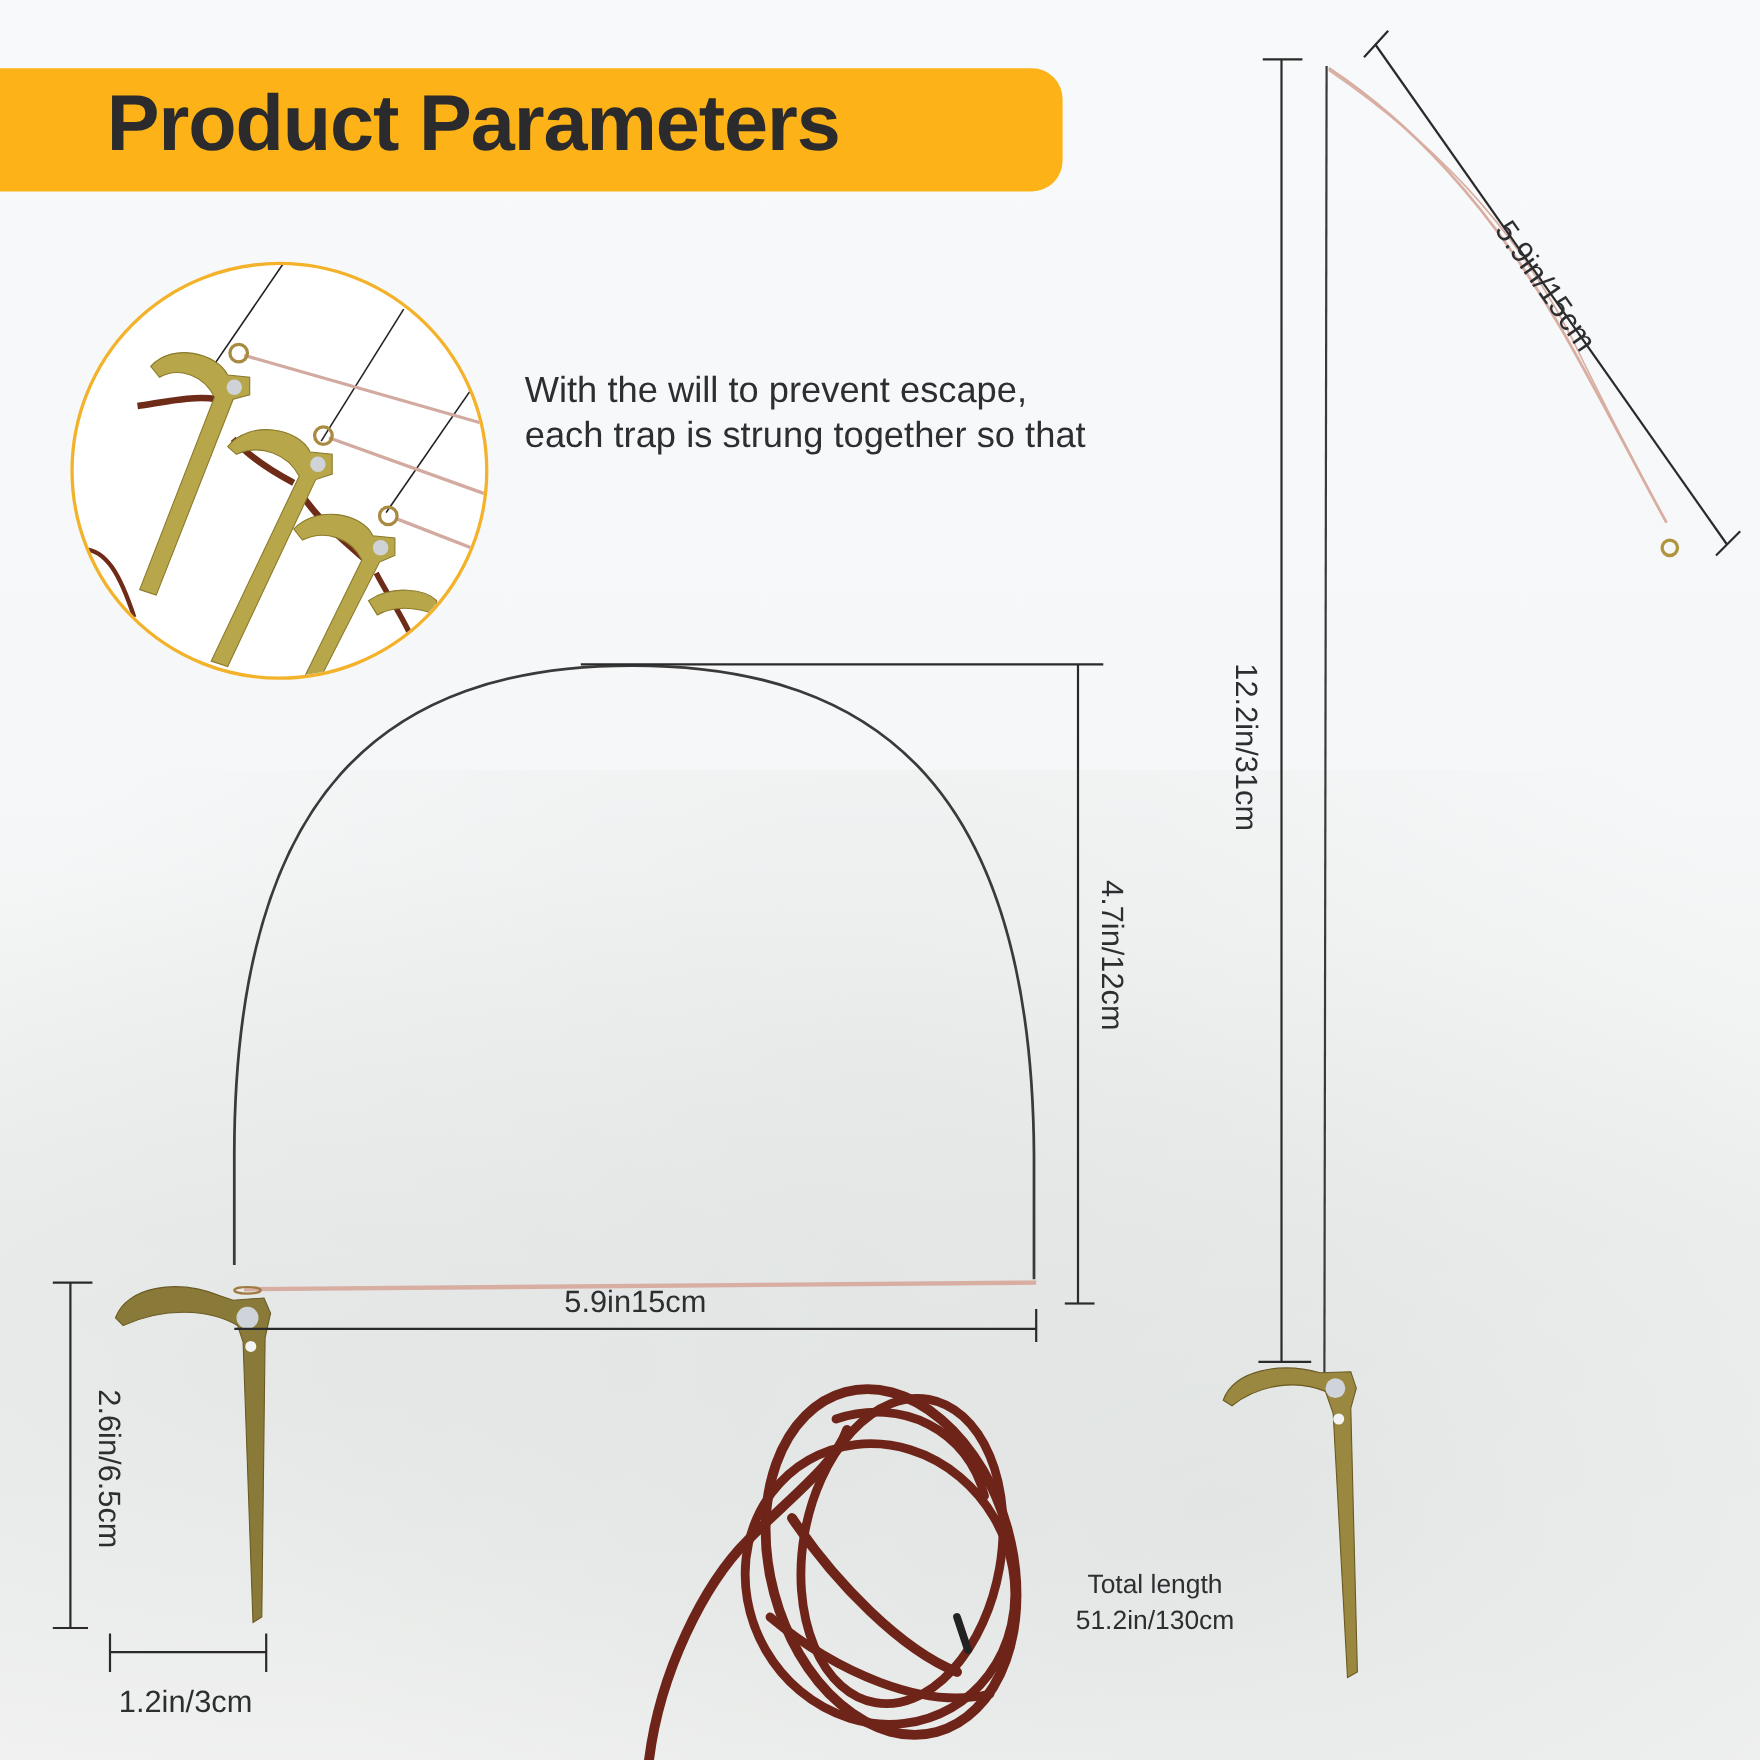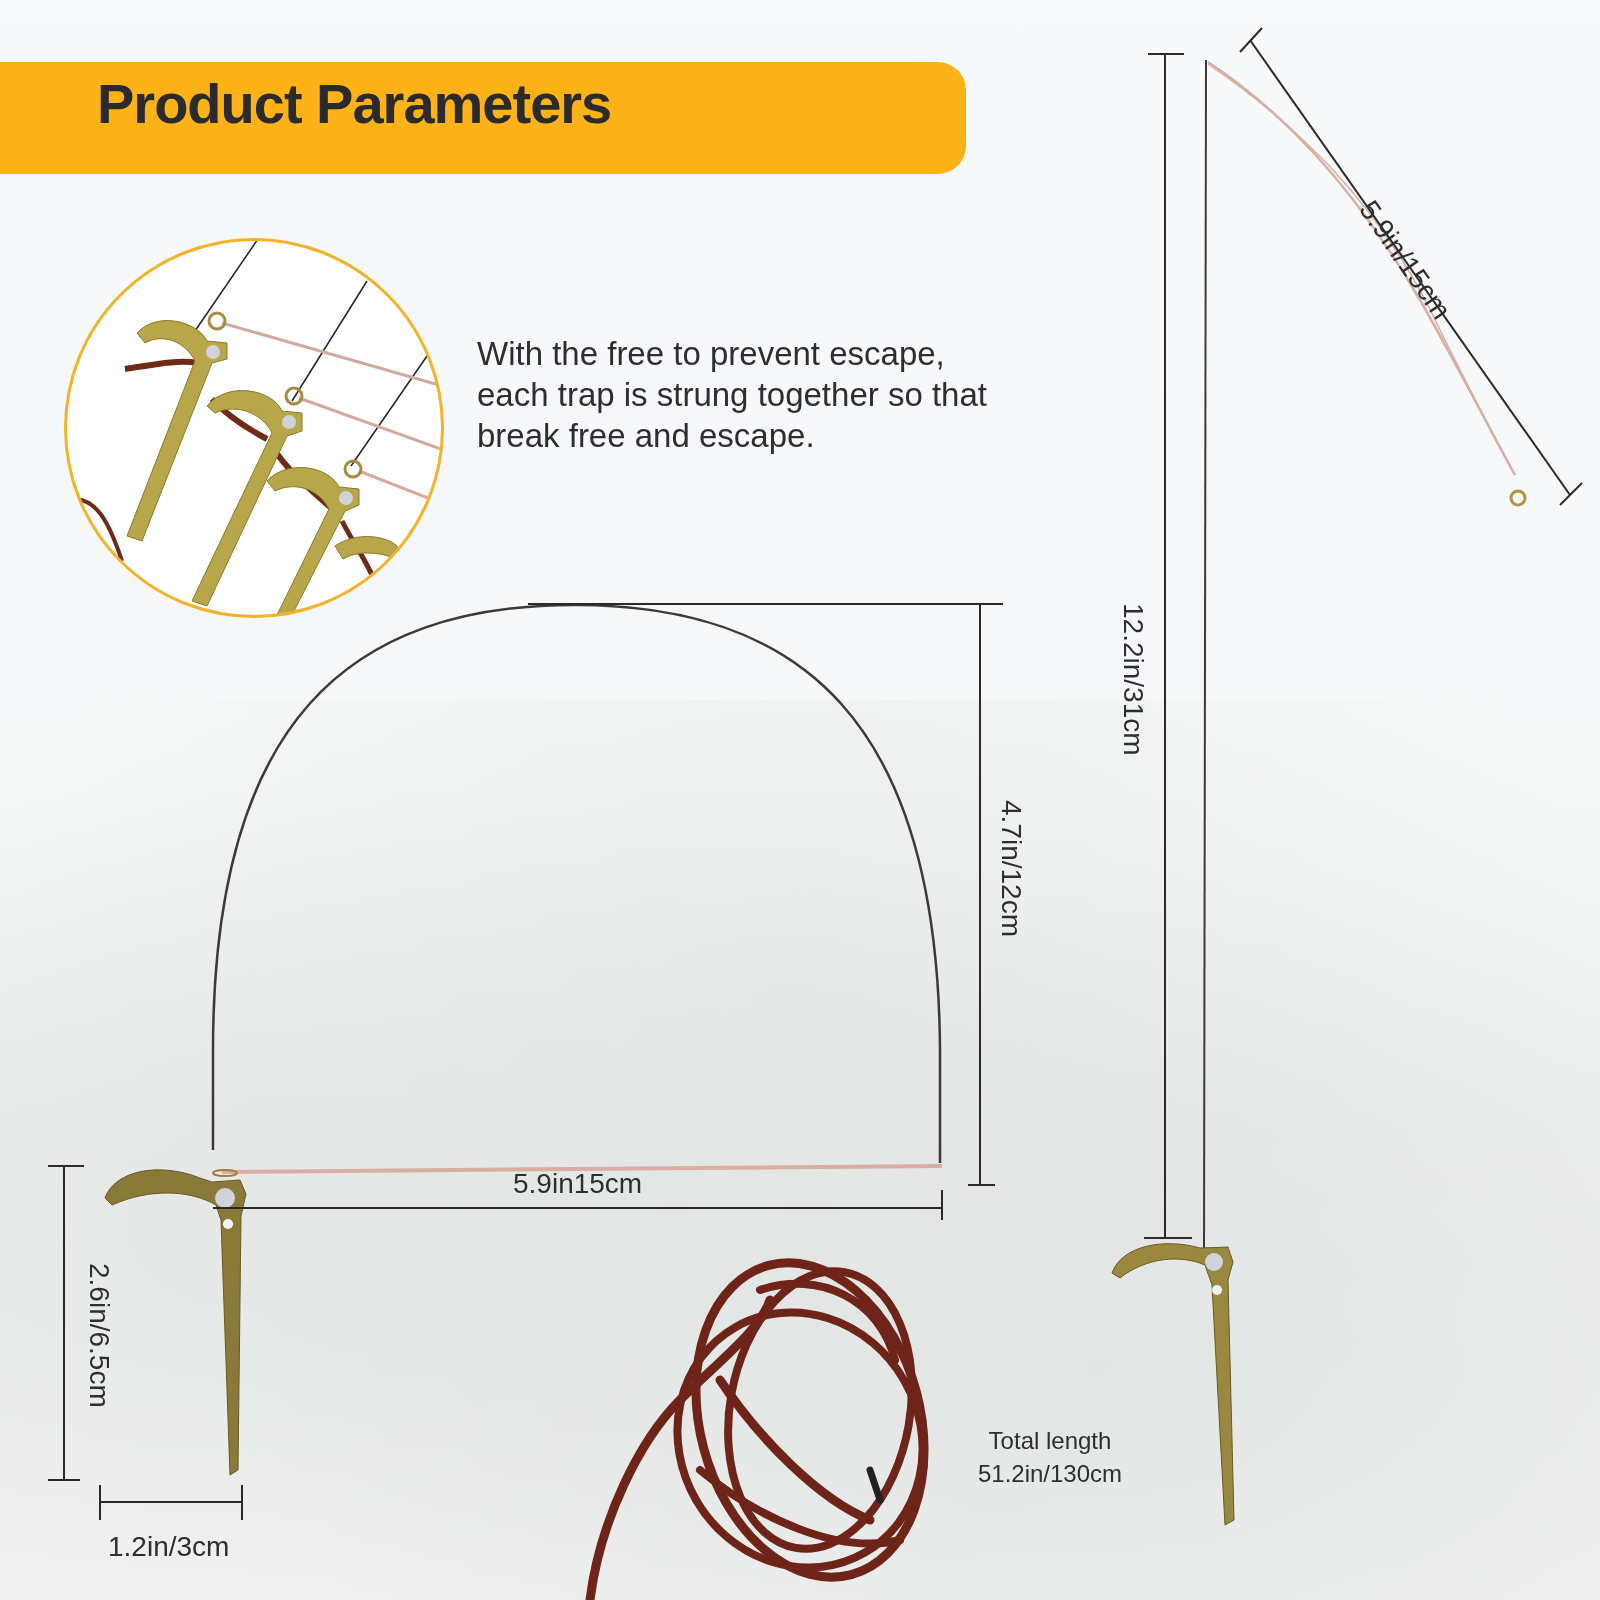--- a/index.html
+++ b/index.html
@@ -16,21 +16,21 @@
         radial-gradient(ellipse at 70% 75%, rgba(215,220,218,0.5) 0%, rgba(255,255,255,0) 55%),
         radial-gradient(ellipse at 50% 30%, rgba(230,232,231,0.6) 0%, rgba(255,255,255,0) 70%);
       pointer-events: none;
     }
     .title-banner {
       position: absolute; left: 0; top: 62px; width: 966px; height: 112px;
       background: #fdb317; border-radius: 0 28px 28px 0;
     }
     .title-text {
       position: absolute; left: 97px; top: 76px;
-      font-size: 56px; font-weight: bold; letter-spacing: -1px;
+      font-size: 72px; font-weight: bold; letter-spacing: -1px;
       color: #2b2b2d; line-height: 1;
     }
     .desc {
       position: absolute; left: 477px; top: 333px; width: 620px;
       font-size: 33px; line-height: 41px; color: #2d2e30;
       margin: 0;
     }
     .desc span { display: block; white-space: nowrap; }
     .circle-inset {
       position: absolute; left: 64px; top: 238px; width: 374px; height: 374px;
@@ -83,23 +83,22 @@
     <circle cx="222" cy="181" r="7" fill="#cfd3d8"></circle>
 
     <path d="M200 240 C220 218 262 225 272 246 L292 248 L292 264 L278 270 L225 374 L210 374 L262 268 C252 248 228 240 208 250 Z" fill="#b8a64a" stroke="#8a7a2a" stroke-width="1"></path>
     <circle cx="279" cy="257" r="7" fill="#cfd3d8"></circle>
 
     <path d="M268 305 C290 290 320 295 330 305 L330 318 C310 310 290 310 276 318 Z" fill="#b8a64a" stroke="#8a7a2a" stroke-width="1"></path>
   </svg>
 </div>
 
 <div class="desc">
-  <span>With the free to prevent escape,</span>
+  <span>With the will to prevent escape,</span>
   <span>each trap is strung together so that</span>
-  <span>break free and escape.</span>
 </div>
 
 <svg class="layer" width="1600" height="1600" viewBox="0 0 1600 1600">
 
   <path d="M213 1150 L213 1050 C213 720 350 605 575 605 C800 605 938 720 940 1050 L940 1163" stroke="#3a3a3a" stroke-width="2.5" fill="none"></path>
 
   <path d="M222 1172 L942 1166" stroke="#d8aea2" stroke-width="4" fill="none"></path>
 
   <g>
     <path d="M105 1198 C115 1170 160 1162 200 1178 L212 1182 L240 1180 L246 1194 L241 1216 L241 1216 L238 1470 L230 1475 L221 1220 L216 1205 C190 1190 150 1188 112 1205 Z" fill="#8a7a3a" stroke="#6a5a22" stroke-width="1"></path>

